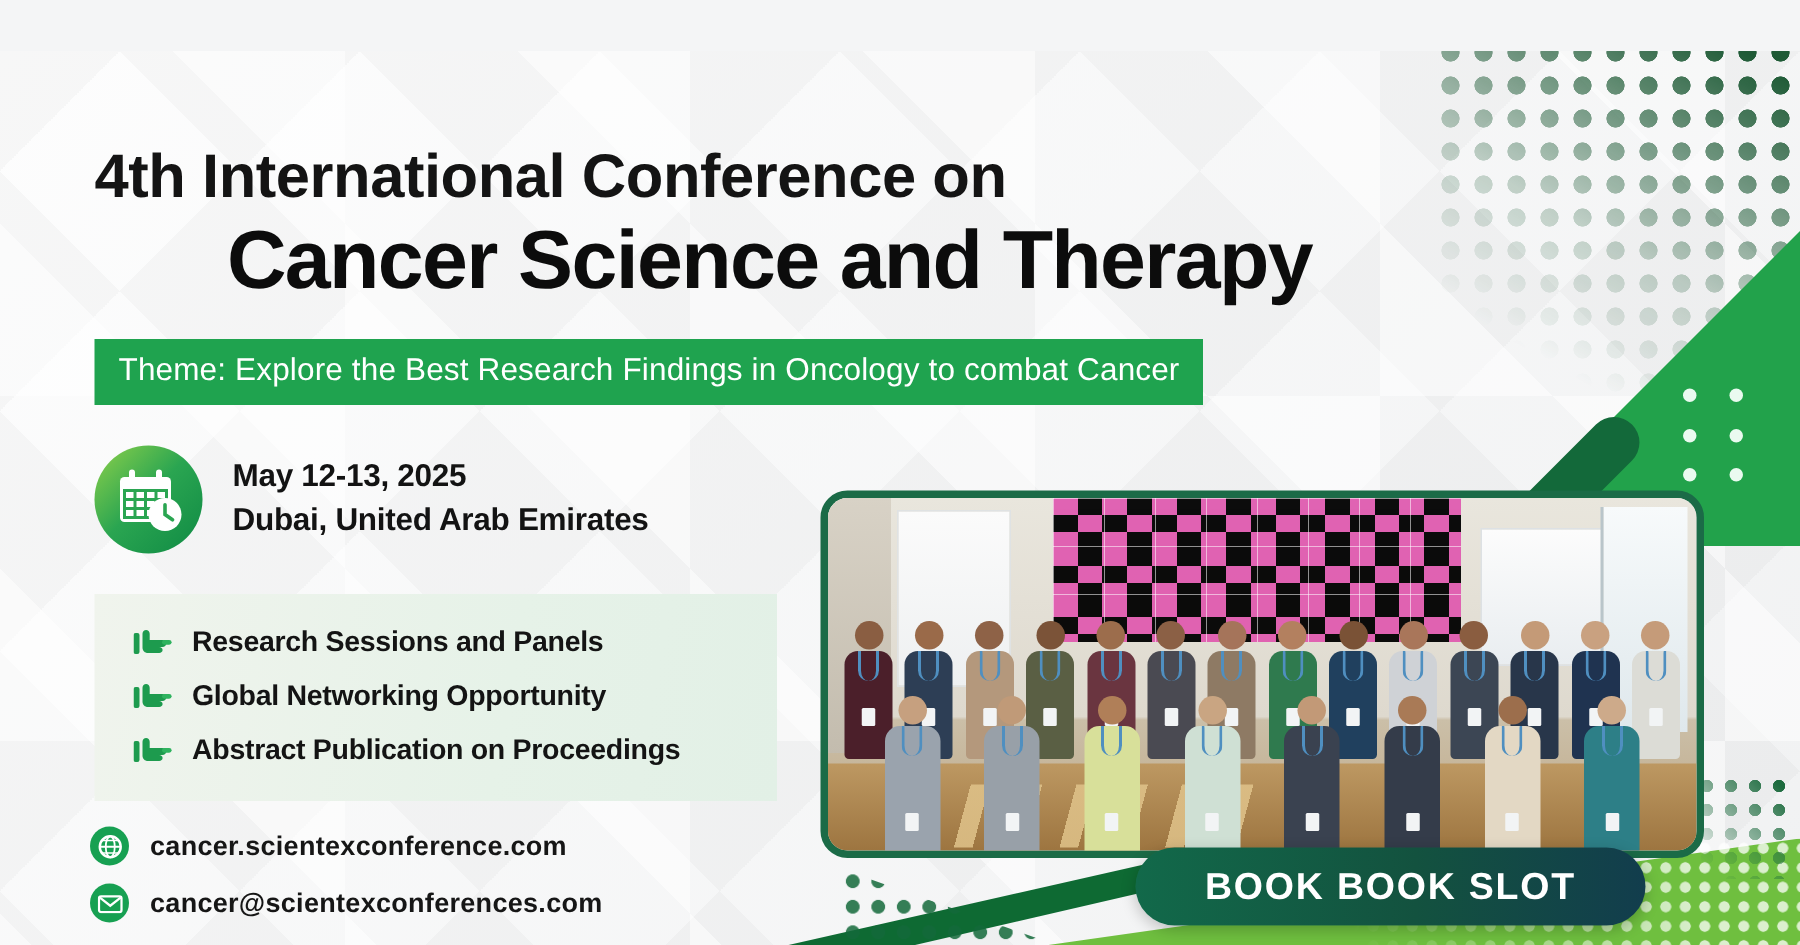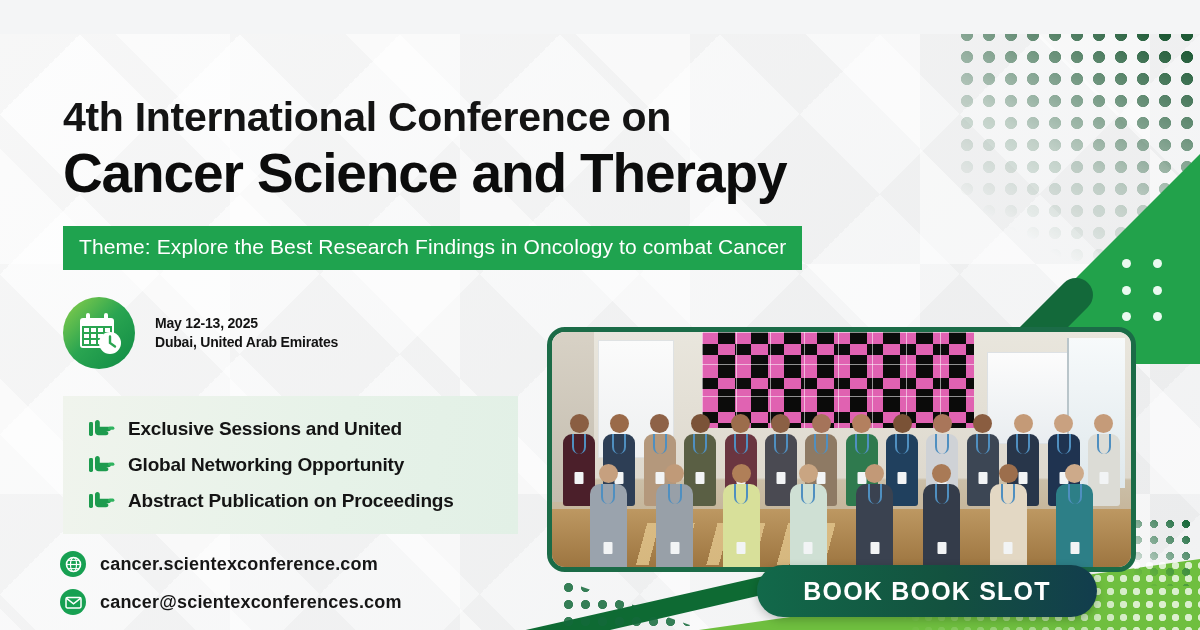--- a/index.html
+++ b/index.html
@@ -107,21 +107,21 @@
   }
 
   
   .title-wrap { position:absolute; left:63px; top:60px; width:900px; }
   .title-line1 {
     font-size:41px; font-weight:700; color:#141414;
     letter-spacing:-.3px; line-height:1.14;
   }
   .title-line2 {
     font-size:55px; font-weight:700; color:#0c0c0c;
-    letter-spacing:-1.1px; line-height:1.12; margin-top:2px;
+    letter-spacing:-1.1px; line-height:1.12; margin-top:2px;text-align:center;
   }
   .theme-bar {
     position:absolute; left:63px; top:192px;
     background:#1fa34f;
     padding:9px 16px 11px 16px;
     max-width:893px;
   }
   .theme-bar span {
     font-size:21px; color:#ffffff; font-weight:400;
     letter-spacing:.1px; white-space:nowrap;
@@ -132,21 +132,21 @@
     position:absolute; left:63px; top:263px;
     display:flex; align-items:center; gap:20px;
   }
   .cal-circle {
     width:72px; height:72px; border-radius:50%;
     background:linear-gradient(135deg, #8fd14a 0%, #2aa551 48%, #0f8a44 100%);
     position:relative; flex:0 0 auto;
   }
   .date-text { line-height:1.36; }
   .date-text div {
-    font-size:14px; font-weight:700; color:#131313; letter-spacing:-.2px;
+    font-size:21px; font-weight:700; color:#131313; letter-spacing:-.2px;
   }
 
   
   .features {
     position:absolute; left:63px; top:362px;
     width:455px; padding:22px 10px 22px 26px;
     background:linear-gradient(100deg, #f0f4ed 0%, #e6f2e8 60%, #e2f0e6 100%);
   }
   .feature-row {
     display:flex; align-items:center; gap:13px; margin-bottom:14px;
@@ -306,21 +306,21 @@
 
   <div class="features">
     <div class="feature-row">
       <span class="hand-icon">
         <svg width="26" height="22" viewBox="0 0 26 22" aria-hidden="true">
           <rect x="0" y="4" width="4" height="14" rx="1.4" fill="#1d9b4e"></rect>
           <path d="M6 4.5c0-1.4 1.1-2.5 2.4-2.5s2.4 1.1 2.4 2.5v4.2h8.4c1.5 0 2.7 1 2.7 2.3s-1.2 2.3-2.7 2.3h-2.1c1.3 0 2.3.9 2.3 2s-1 2-2.3 2H9.6C7.6 17.3 6 15.8 6 13.8z" fill="#1d9b4e"></path>
           <rect x="19" y="8.6" width="6.4" height="3.2" rx="1.6" fill="#2fb35f"></rect>
         </svg>
       </span>
-      <span>Exclusive Sessions and United</span>
+      <span>Research Sessions and Panels</span>
     </div>
     <div class="feature-row">
       <span class="hand-icon">
         <svg width="26" height="22" viewBox="0 0 26 22" aria-hidden="true">
           <rect x="0" y="4" width="4" height="14" rx="1.4" fill="#1d9b4e"></rect>
           <path d="M6 4.5c0-1.4 1.1-2.5 2.4-2.5s2.4 1.1 2.4 2.5v4.2h8.4c1.5 0 2.7 1 2.7 2.3s-1.2 2.3-2.7 2.3h-2.1c1.3 0 2.3.9 2.3 2s-1 2-2.3 2H9.6C7.6 17.3 6 15.8 6 13.8z" fill="#1d9b4e"></path>
           <rect x="19" y="8.6" width="6.4" height="3.2" rx="1.6" fill="#2fb35f"></rect>
         </svg>
       </span>
       <span>Global Networking Opportunity</span>

